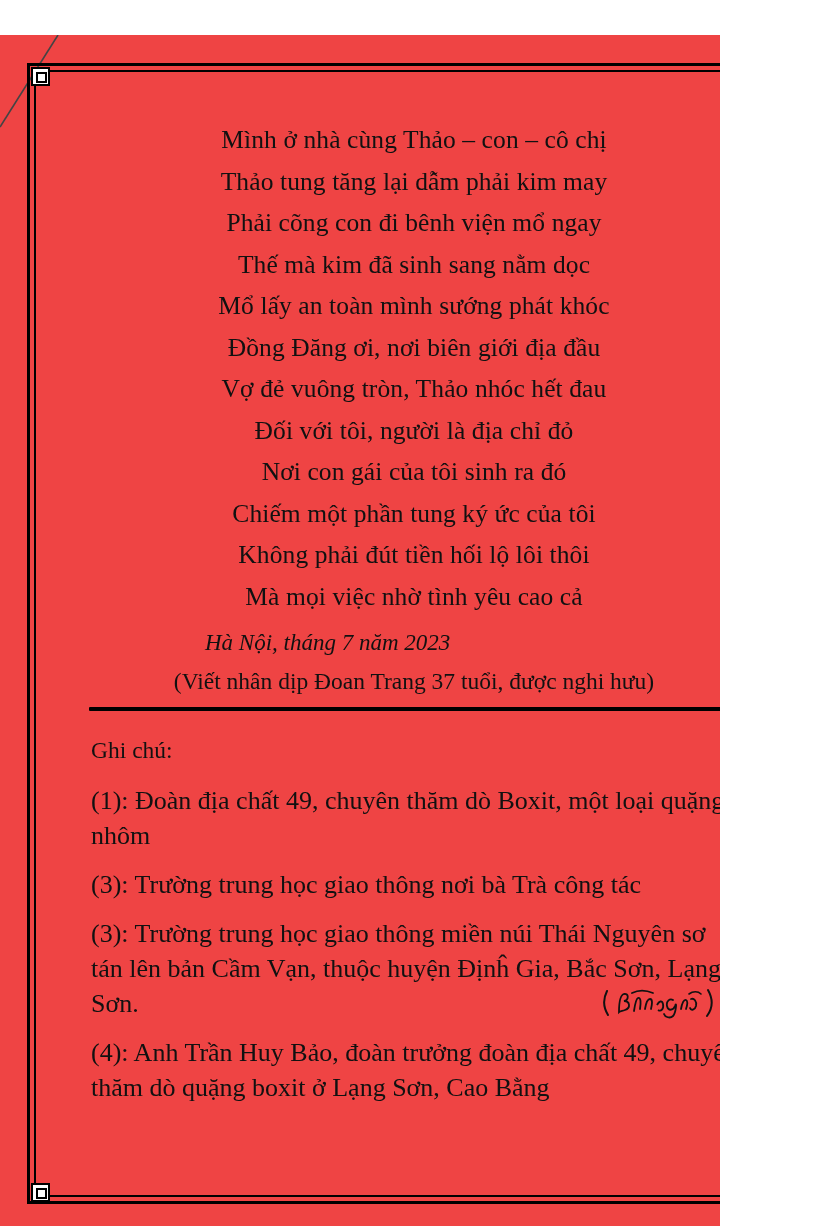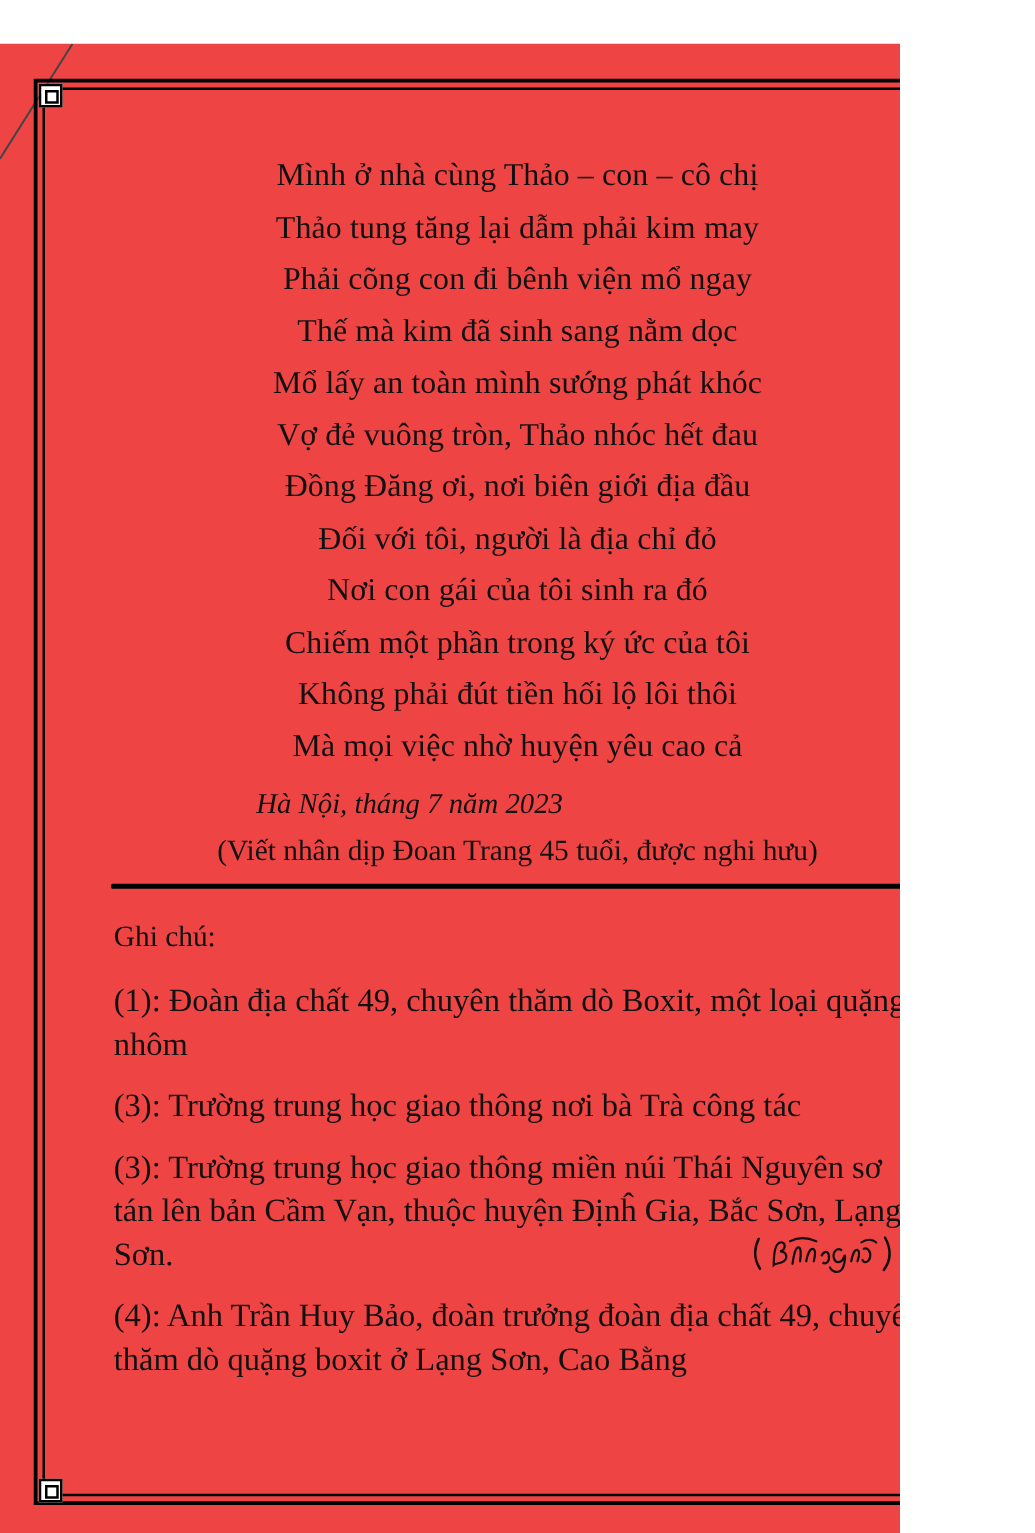--- a/index.html
+++ b/index.html
@@ -178,34 +178,34 @@
   <div class="corner-sq2 br"></div>
 
   <div class="content">
 
     <div class="poem">
       <div class="poem-line">Mình ở nhà cùng Thảo – con – cô chị</div>
       <div class="poem-line">Thảo tung tăng lại dẫm phải kim may</div>
       <div class="poem-line">Phải cõng con đi bênh viện mổ ngay</div>
       <div class="poem-line">Thế mà kim đã sinh sang nằm dọc</div>
       <div class="poem-line">Mổ lấy an toàn mình sướng phát khóc</div>
+      <div class="poem-line">Đồng Đăng ơi, nơi biên giới địa đầu</div>
       <div class="poem-line">Vợ đẻ vuông tròn, Thảo nhóc hết đau</div>
-      <div class="poem-line">Đồng Đăng ơi, nơi biên giới địa đầu</div>
       <div class="poem-line">Đối với tôi, người là địa chỉ đỏ</div>
       <div class="poem-line">Nơi con gái của tôi sinh ra đó</div>
-      <div class="poem-line">Chiếm một phần trong ký ức của tôi</div>
+      <div class="poem-line">Chiếm một phần tung ký ức của tôi</div>
       <div class="poem-line">Không phải đút tiền hối lộ lôi thôi</div>
-      <div class="poem-line">Mà mọi việc nhờ huyện yêu cao cả</div>
+      <div class="poem-line">Mà mọi việc nhờ tình yêu cao cả</div>
     </div>
 
     <div class="sig-block">
       <div class="sig-place">Hà Nội, tháng 7 năm 2023</div>
     </div>
 
-    <div class="sig-note">(Viết nhân dịp Đoan Trang 45 tuổi, được nghi hưu)</div>
+    <div class="sig-note">(Viết nhân dịp Đoan Trang 37 tuổi, được nghi hưu)</div>
 
     <div class="rule"></div>
 
     <div class="notes">
       <div class="note-heading">Ghi chú:</div>
 
       <div class="note-item">(1): Đoàn địa chất 49, chuyên thăm dò Boxit, một loại quặng nhôm</div>
       <div class="note-item">(3): Trường trung học giao thông nơi bà Trà công tác</div>
 
       <div class="note-item tight">

